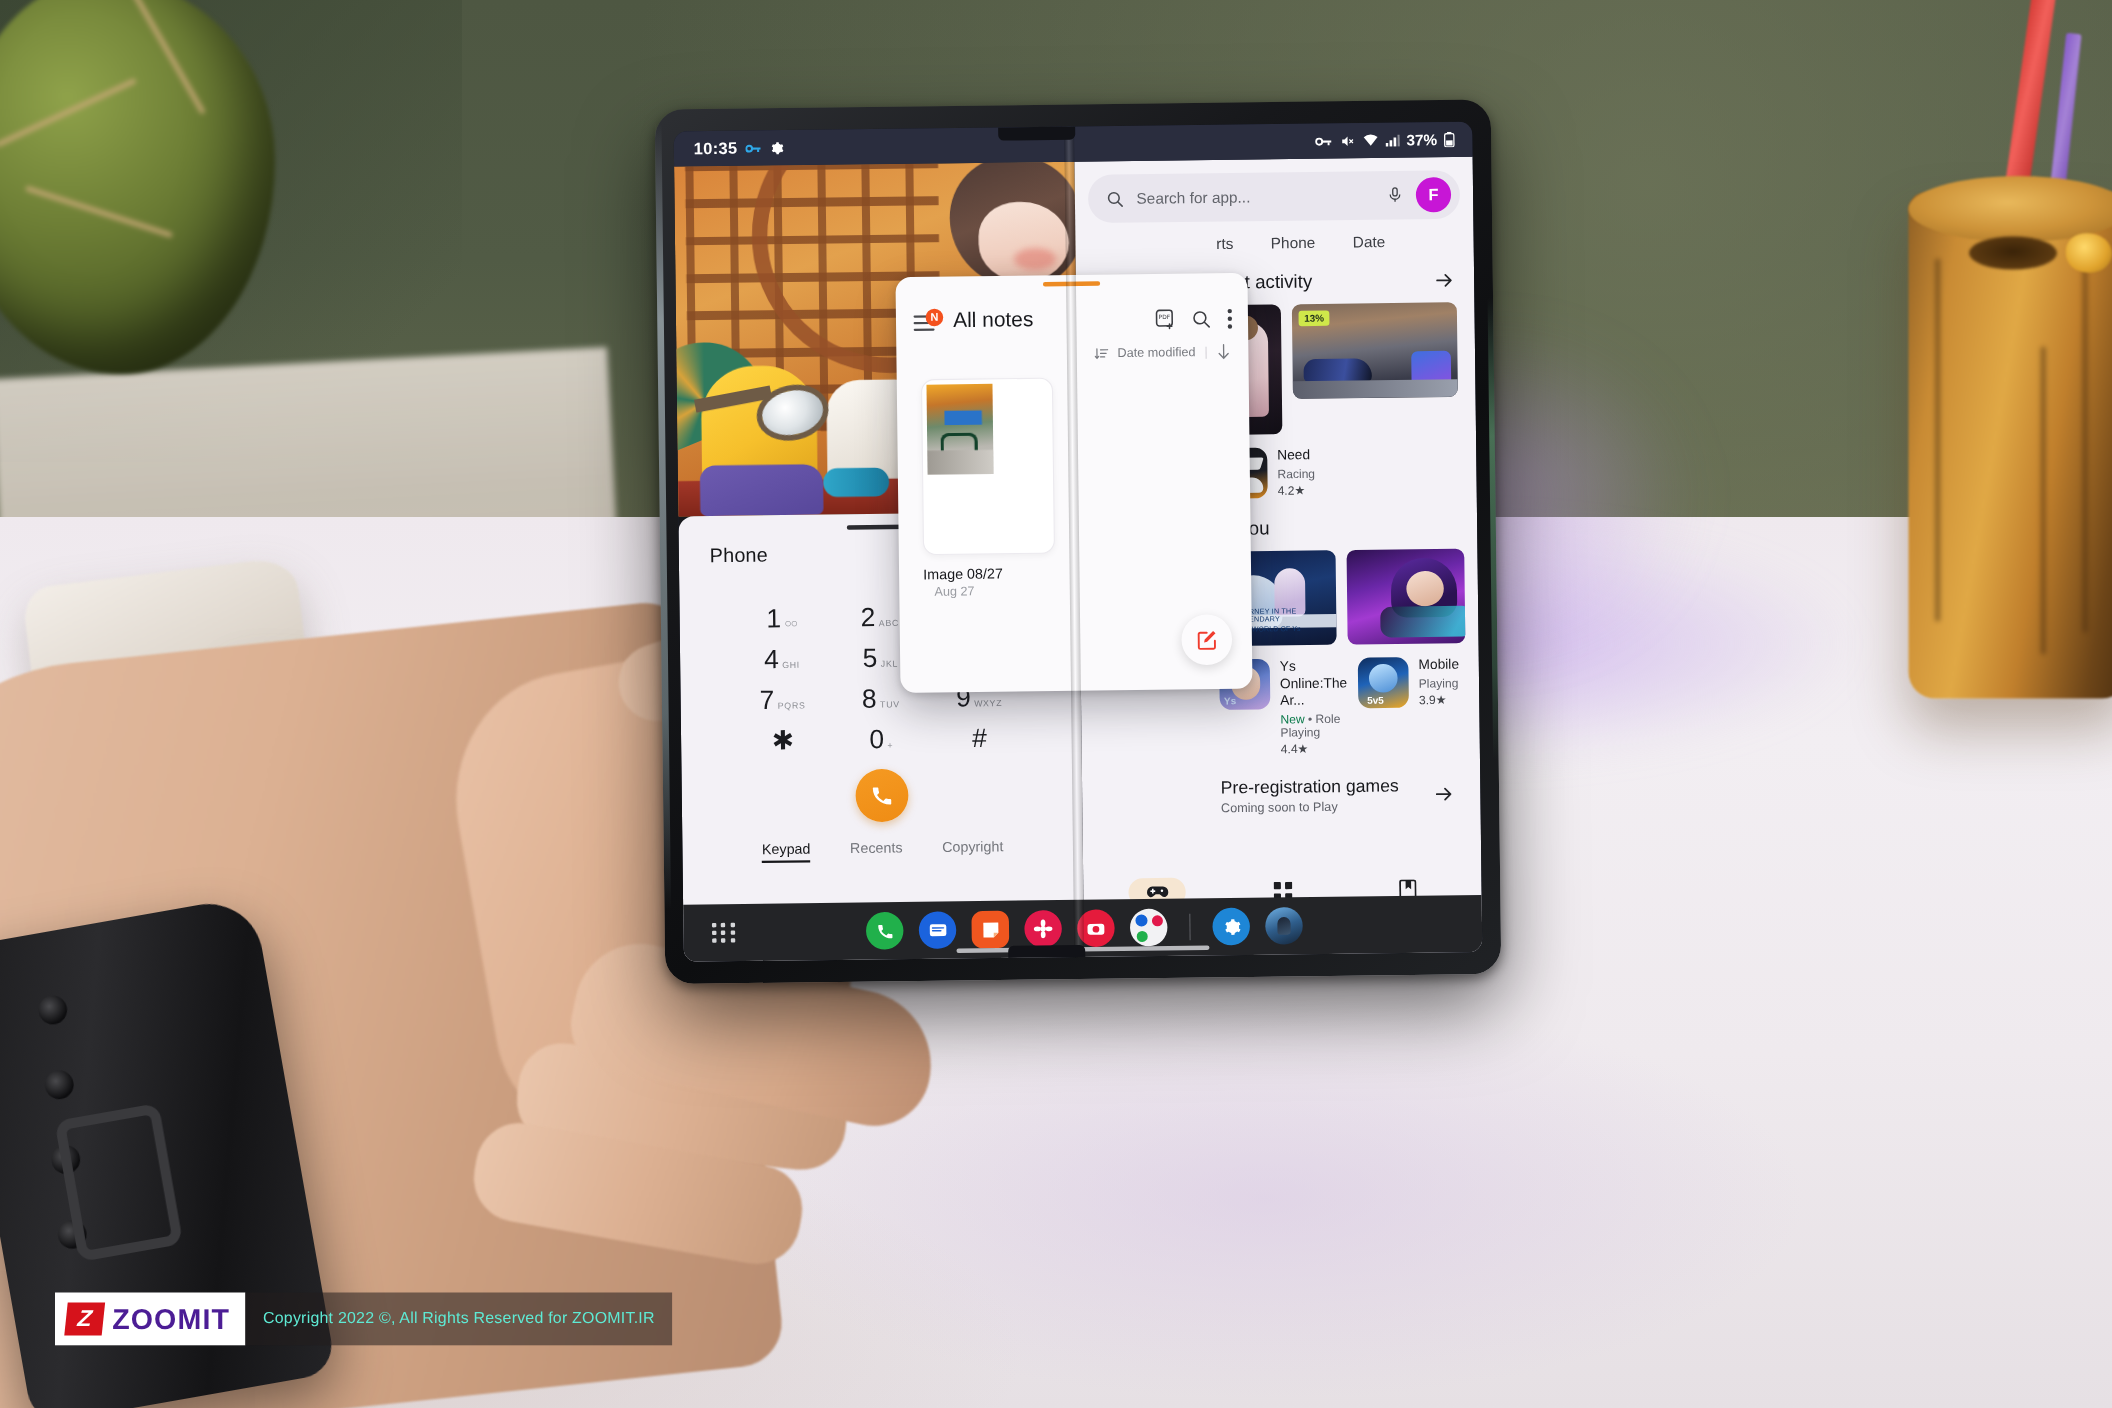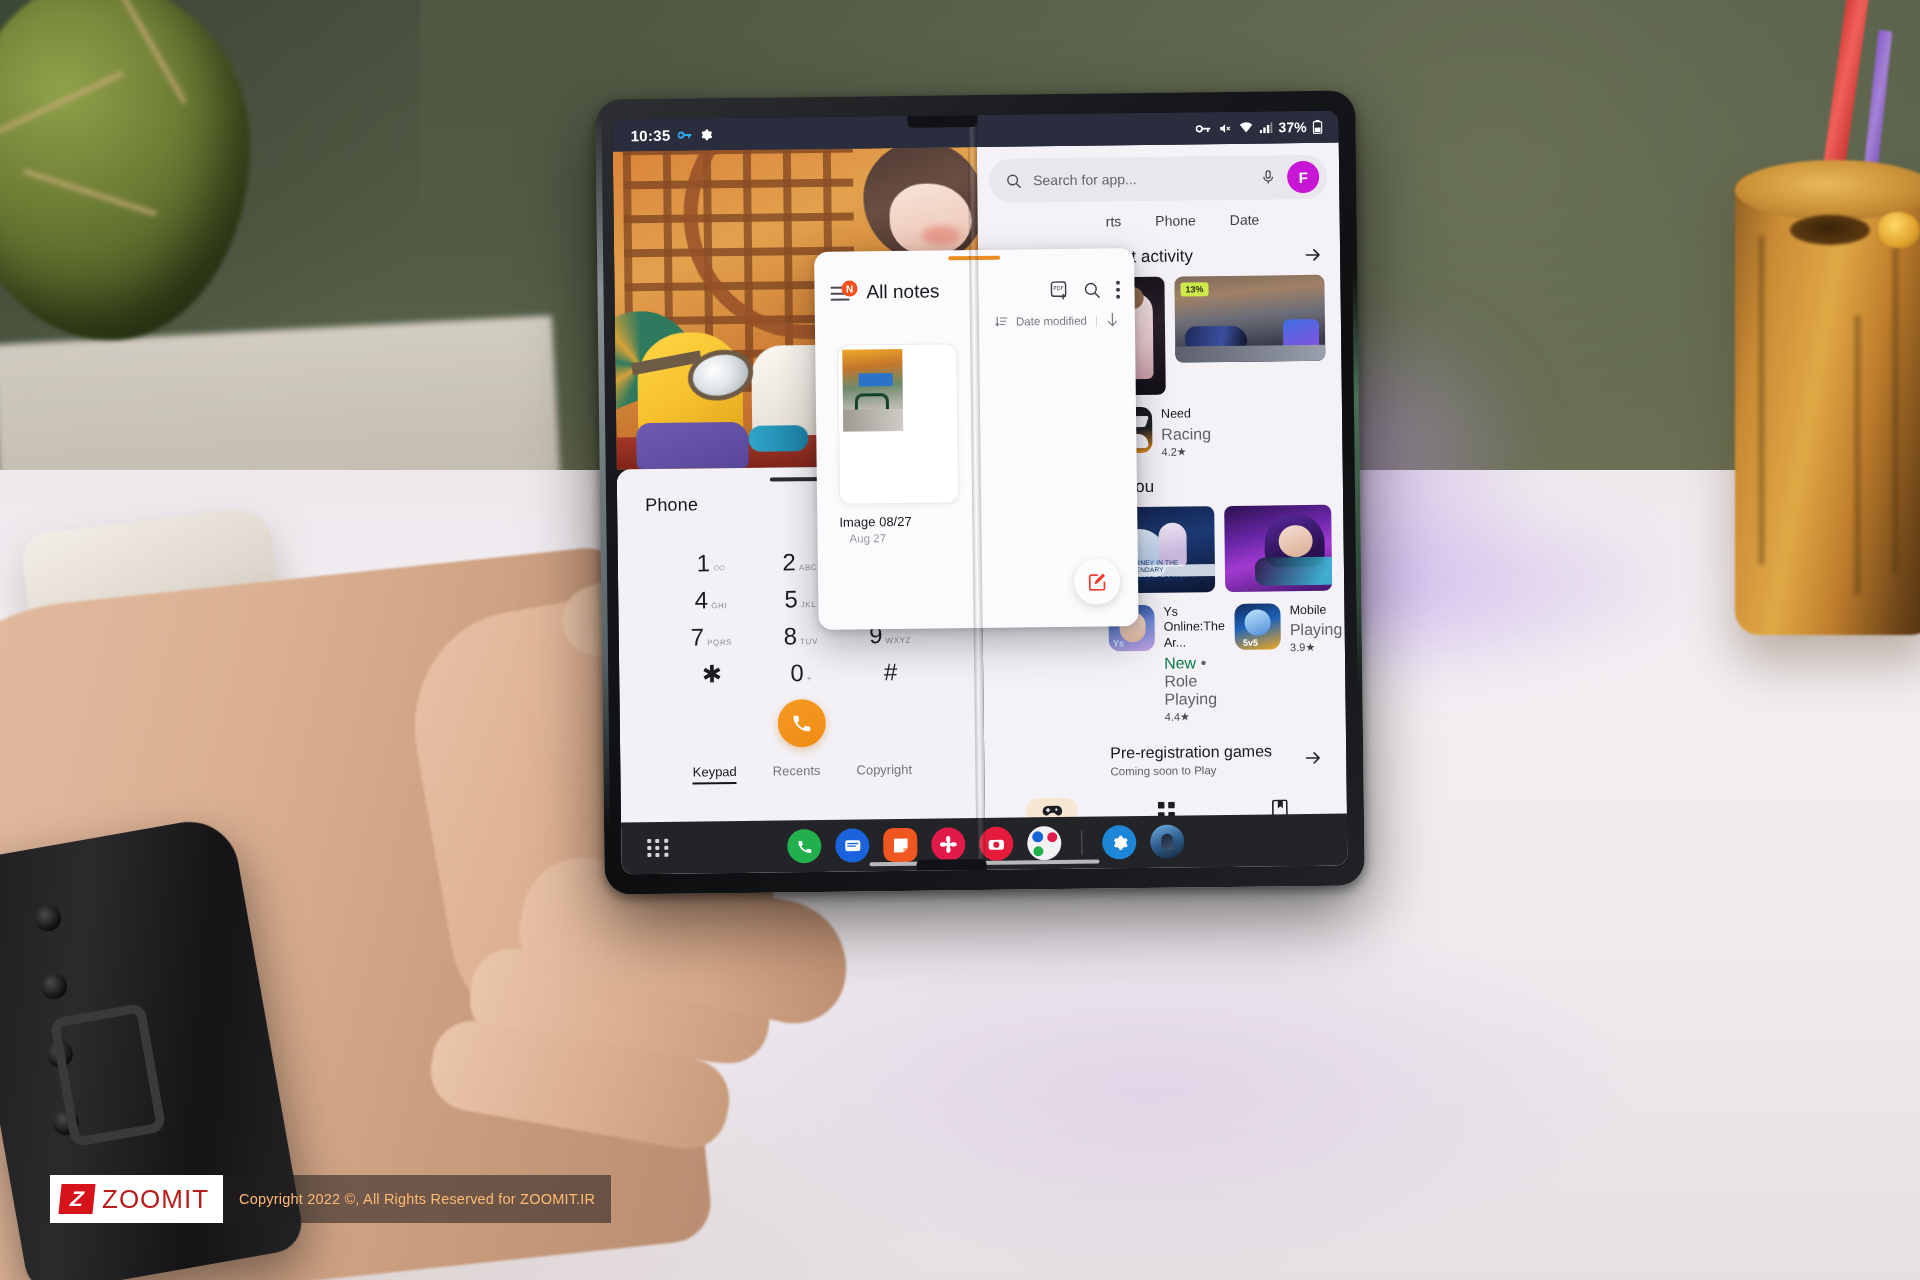--- a/index.html
+++ b/index.html
@@ -396,21 +396,21 @@
   .ps-banner.tall { width: 60px; height: 118px; }
   .badge-pct {
     position: absolute; left: 6px; top: 6px;
     background: #cfe84a; color: #22301a; font-size: 9px; font-weight: bold;
     padding: 2px 5px; border-radius: 3px;
   }
   .ps-app-row { display: flex; gap: 10px; padding: 12px 12px 0 126px; align-items: flex-start; }
   .ps-app { display: flex; gap: 9px; width: 170px; }
   .ps-icon { width: 46px; height: 46px; border-radius: 11px; flex: none; overflow: hidden; position: relative; }
   .ps-app-name { font-size: 12.5px; color: #17181c; line-height: 1.25; }
-  .ps-app-meta { font-size: 16px; color: #5f6169; margin-top: 3px; }
+  .ps-app-meta { font-size: 11px; color: #5f6169; margin-top: 3px; }
   .ps-app-meta .new { color: #0b7a4b; }
   .ps-app-rate { font-size: 11px; color: #44464c; margin-top: 2px; }
   .ps-prereg { padding: 20px 16px 0 126px; }
   .ps-prereg-t { font-size: 16px; color: #17181c; }
   .ps-prereg-s { font-size: 11.5px; color: #5f6169; margin-top: 3px; }
   .ps-bottomnav {
     position: absolute; left: 0; bottom: 28px; width: 362px;
     display: flex; justify-content: space-around; align-items: flex-end;
     padding: 0 10px;
   }
@@ -504,23 +504,23 @@
   .wm-logo {
     background: #fff; display: flex; align-items: center; gap: 8px;
     padding: 0 14px 0 10px;
   }
   .wm-z {
     width: 34px; height: 30px; background: #d6121b;
     display: flex; align-items: center; justify-content: center;
     color: #fff; font-weight: bold; font-size: 21px; font-style: italic;
     transform: skewX(-6deg);
   }
-  .wm-word { font-size: 26px; font-weight: normal; color: #b91c1c; letter-spacing: 1px; }
+  .wm-word { font-size: 26px; font-weight: bold; color: #4c1d95; letter-spacing: 1px; }
   .wm-copy {
-    background: rgba(35,30,30,.55); color: #fdba74;
+    background: rgba(35,30,30,.55); color: #5eead4;
     display: flex; align-items: center; padding: 0 16px;
     font-size: 14.5px; letter-spacing: .2px;
   }
 </style>
 </head>
 <body>
 
 <div class="scene">
 
   <div class="wall"></div>

